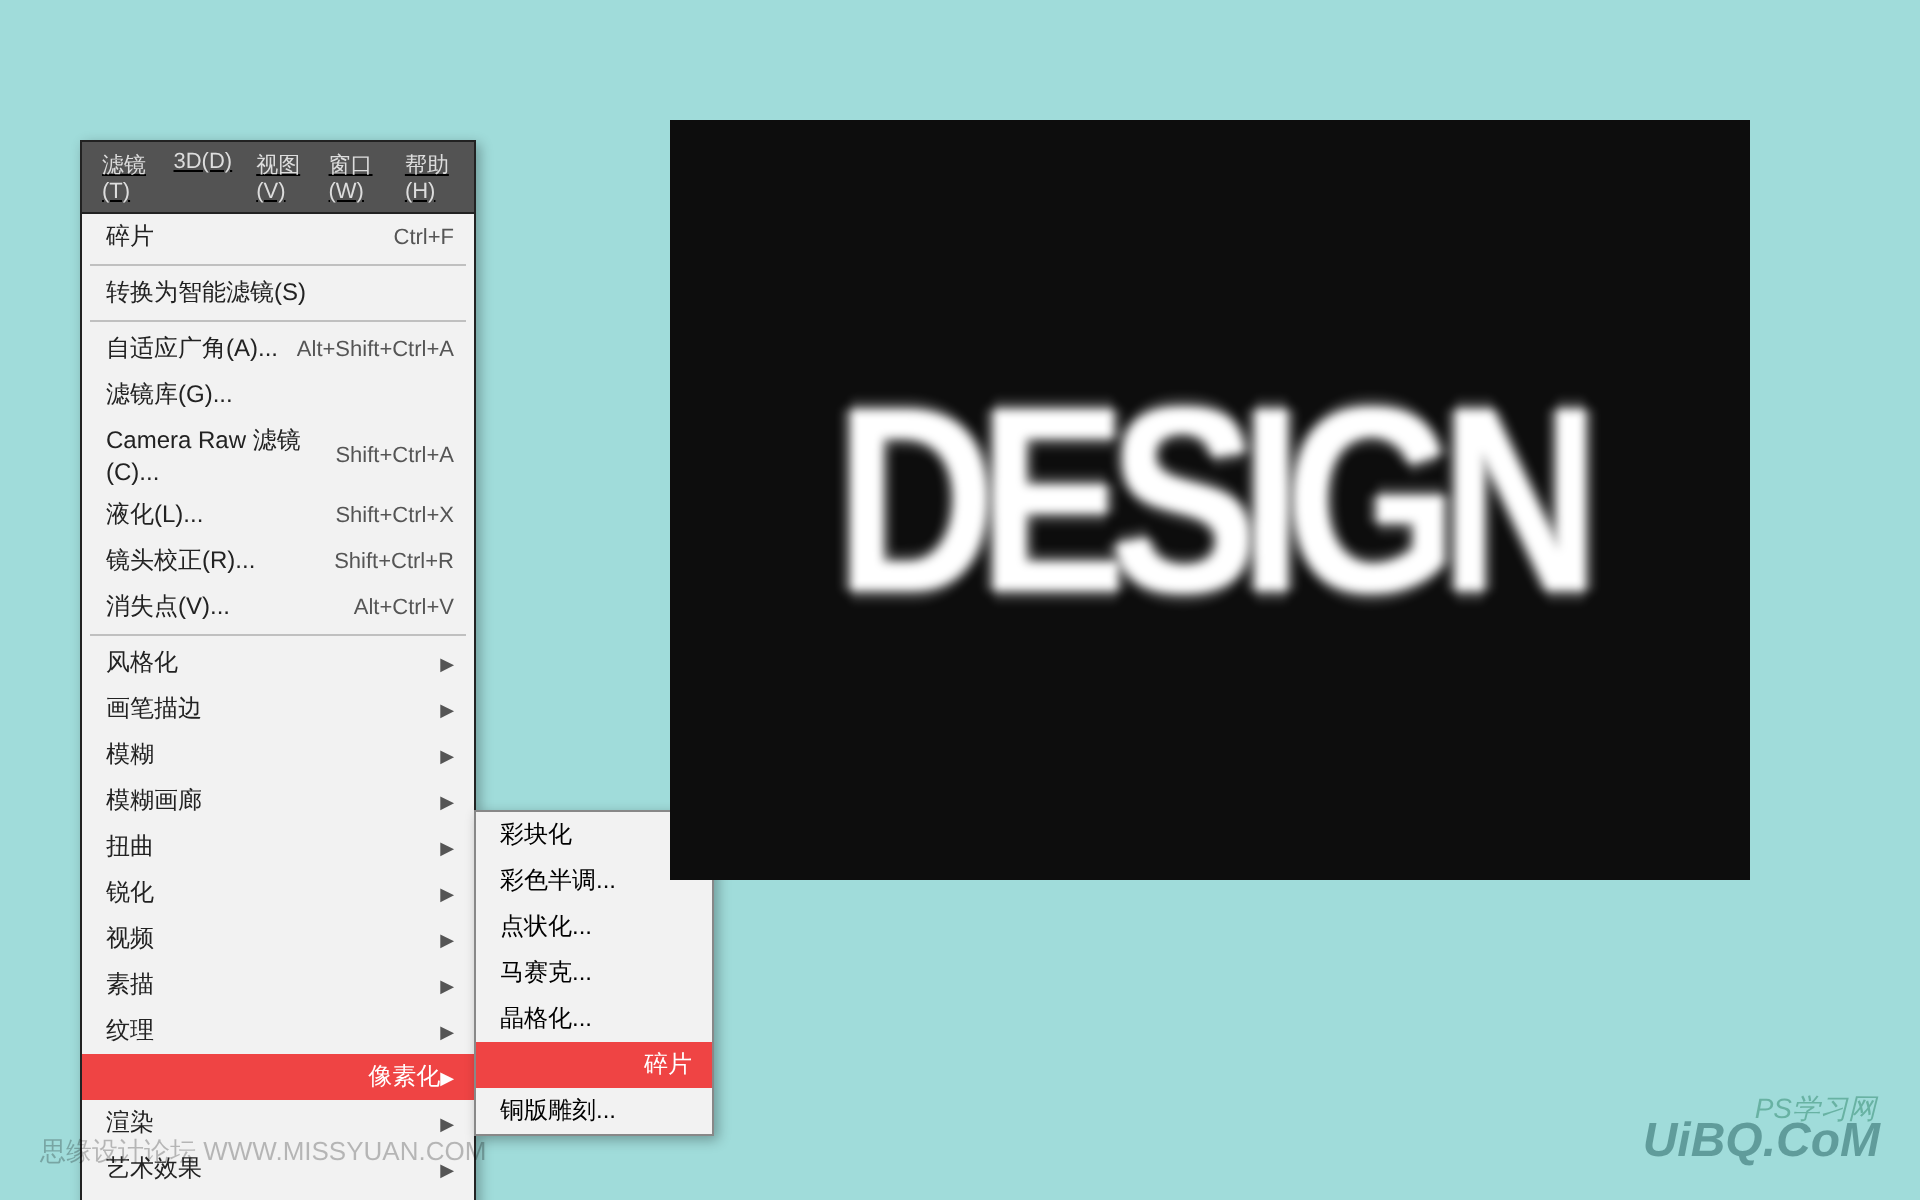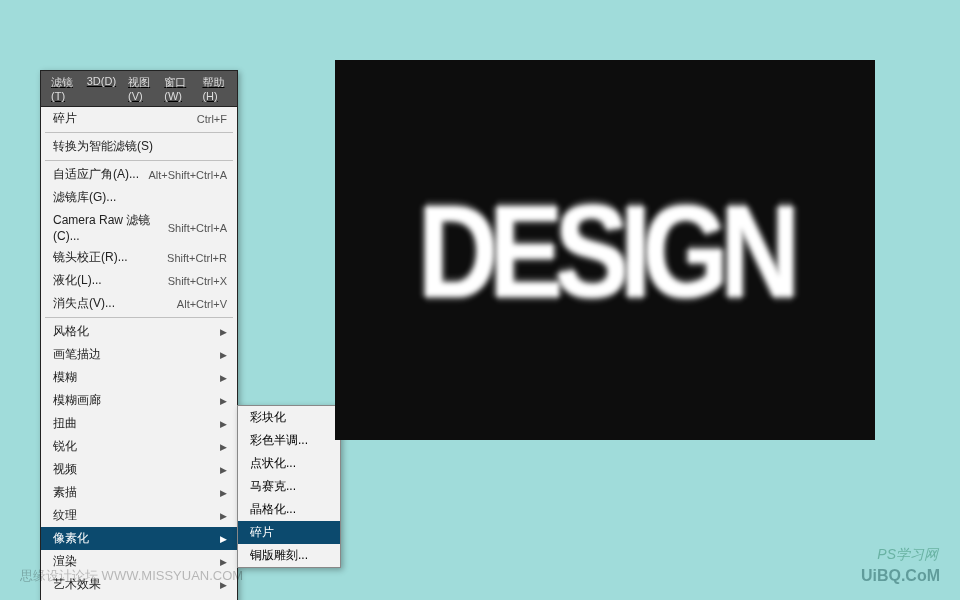--- a/index.html
+++ b/index.html
@@ -40,42 +40,43 @@
     }
     .menu-item {
       display: flex;
       justify-content: space-between;
       align-items: center;
       padding: 3px 10px 3px 12px;
       cursor: default;
       position: relative;
     }
     .menu-item.highlighted {
-      background: #0c4a6e;
+      background: #ef4444;
       color: #fff;
+      justify-content: flex-end;
     }
     .menu-item .arrow {
       font-size: 9px;
       color: #555;
     }
     .menu-item.highlighted .arrow { color: #fff; }
     .shortcut {
       color: #555;
       font-size: 11px;
     }
     .separator {
       height: 1px;
       background: #c0c0c0;
       margin: 2px 4px;
     }
     .submenu {
       position: absolute;
       left: 237px;
       top: 405px;
-      width: 104px;
+      width: 120px;
       background: #f2f2f2;
       border: 1px solid #888;
       box-shadow: 2px 2px 6px rgba(0,0,0,0.3);
     }
     .canvas-preview {
       position: absolute;
       left: 335px;
       top: 60px;
       width: 540px;
       height: 380px;
@@ -100,22 +101,23 @@
       bottom: 15px;
       color: rgba(0,0,0,0.25);
       font-size: 13px;
       margin-top: 40px;
     }
     .watermark-right {
       position: absolute;
       right: 20px;
       bottom: 15px;
       color: rgba(0,60,60,0.4);
-      font-size: 16px;
+      font-size: 24px;
       font-weight: bold;
+      font-style: italic;
     }
     .watermark-right2 {
       position: absolute;
       right: 22px;
       bottom: 36px;
       color: rgba(0,100,60,0.35);
       font-size: 14px;
       font-style: italic;
       margin-left: 26px;
     }
@@ -146,26 +148,26 @@
       <span class="shortcut">Alt+Shift+Ctrl+A</span>
     </div>
     <div class="menu-item">
       <span>滤镜库(G)...</span>
     </div>
     <div class="menu-item">
       <span>Camera Raw 滤镜(C)...</span>
       <span class="shortcut">Shift+Ctrl+A</span>
     </div>
     <div class="menu-item">
+      <span>液化(L)...</span>
+      <span class="shortcut">Shift+Ctrl+X</span>
+    </div>
+    <div class="menu-item">
       <span>镜头校正(R)...</span>
       <span class="shortcut">Shift+Ctrl+R</span>
-    </div>
-    <div class="menu-item">
-      <span>液化(L)...</span>
-      <span class="shortcut">Shift+Ctrl+X</span>
     </div>
     <div class="menu-item">
       <span>消失点(V)...</span>
       <span class="shortcut">Alt+Ctrl+V</span>
     </div>
     <div class="separator"></div>
     <div class="menu-item">
       <span>风格化</span>
       <span class="arrow">▶</span>
     </div>

